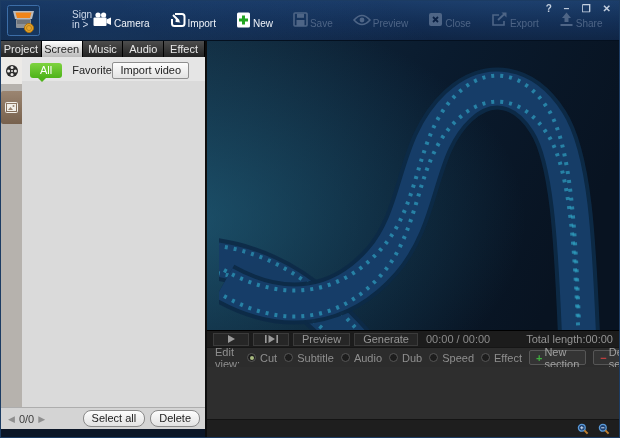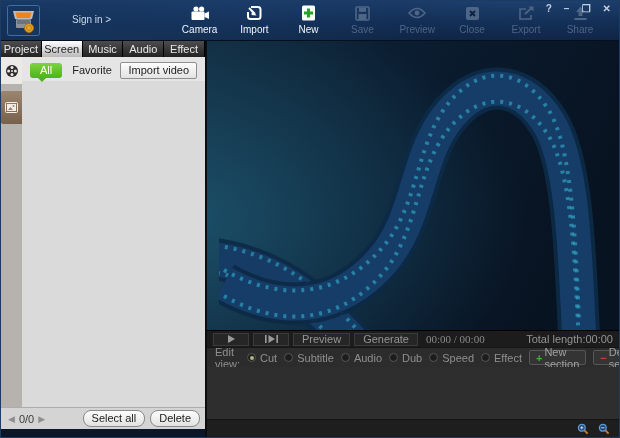--- a/index.html
+++ b/index.html
@@ -18,21 +18,21 @@
       radial-gradient(ellipse 700px 220px at 85% -70%, rgba(80,150,220,.20), rgba(80,150,220,0) 60%),
       linear-gradient(#132f58, #0b2144 55%, #091a36);
     border-bottom:1px solid #04101f;
   }
   .logo { width:33px; height:31px; margin-right:7px; flex:0 0 auto; }
   .brand { display:flex; flex-direction:column; line-height:1; }
   .signin { font-size:10px; color:#cdd9ea; cursor:pointer; margin-bottom:1px;margin-left:25px; }
   .appname { font-size:21px; font-weight:bold; font-style:italic; color:#ffffff; letter-spacing:.5px; }
 
   .toolbar { display:flex; align-items:flex-end; margin-left:auto; margin-right:14px; gap:20px; padding-bottom:2px; }
-  .tool { display:flex; flex-direction:column; align-items:center; gap:2px; cursor:pointer; min-width:34px; }
+  .tool { display:flex; flex-direction:row; align-items:flex-end; gap:2px; cursor:pointer; min-width:34px; }
   .tool .glyph { height:18px; display:flex; align-items:center; justify-content:center; }
   .tool .tlabel { font-size:10px; color:#f0f4fa; }
   .tool.disabled .tlabel { color:#4e6586; }
 
   .winctrls { position:absolute; top:2px; right:8px; display:flex; gap:12px; }
   .winctrl { font-size:10px; color:#c3cfdf; cursor:pointer; line-height:12px; font-weight:bold; }
 
   
   .mainrow { flex:1; display:flex; min-height:0; }
 
@@ -45,21 +45,21 @@
   }
   .tab.active { background:linear-gradient(#ffffff, #b9b9b9); color:#1d1d1d; }
 
   .panelbody { flex:1; display:flex; min-height:0; }
   .sidestrip { width:21px; flex:0 0 21px; background:#b6b2ad; display:flex; flex-direction:column; align-items:stretch; }
   .striptab { width:21px; display:flex; align-items:center; justify-content:center; cursor:pointer; }
   .striptab.video { height:27px; background:#eceae7; }
   .striptab.image { height:33px; margin-top:7px; background:linear-gradient(#9b8571, #77614d); border-radius:2px 0 0 2px; }
 
   .content { flex:1; display:flex; flex-direction:column; min-width:0; }
-  .contenthead { height:24px; flex:0 0 24px; display:flex; align-items:center; padding:2px 8px 0 8px; }
+  .contenthead { height:24px; flex:0 0 24px; display:flex; align-items:center; padding:2px 16px 0 8px; }
   .alltag {
     position:relative; background:linear-gradient(#7ed33f, #4eb31a); color:#fff; font-size:11px;
     padding:1px 10px 2px; border-radius:3px; cursor:pointer;
   }
   .alltag::after {
     content:""; position:absolute; left:8px; bottom:-4px; width:0; height:0;
     border-left:4px solid transparent; border-right:4px solid transparent; border-top:4px solid #4eb31a;
   }
   .favlabel { font-size:11px; color:#1e1e1e; margin-left:10px; cursor:pointer; }
   .importvid {
@@ -91,21 +91,21 @@
   .playbar {
     height:17px; flex:0 0 17px; background:#1c1c1c; border-top:1px solid #000;
     display:flex; align-items:center; padding:0 6px; gap:4px;
   }
   .pbtn {
     height:13px; display:flex; align-items:center; justify-content:center;
     background:#262626; border:1px solid #3b3b3b; color:#969696; cursor:pointer; font-size:11px; line-height:11px;
   }
   .pbtn.icononly { width:36px; }
   .pbtn.textbtn { padding:0 8px; }
-  .timetext { font-size:11px; color:#8b8b8b; margin-left:4px;font-family:Liberation Serif, serif; }
+  .timetext { font-size:11px; color:#8b8b8b; margin-left:4px; }
   .totaltext { font-size:11px; color:#949494; margin-left:auto; }
 
   .editrow {
     height:20px; flex:0 0 20px; background:#2c2c2c; border-top:1px solid #161616;
     display:flex; align-items:center; padding:0 8px; gap:7px; font-size:11px; color:#8f8f8f;
   }
   .radioopt { display:flex; align-items:center; gap:4px; cursor:pointer; }
   .radiocircle {
     width:9px; height:9px; border-radius:50%; border:1px solid #565656; background:#1d1d1d;
     display:inline-flex; align-items:center; justify-content:center;

